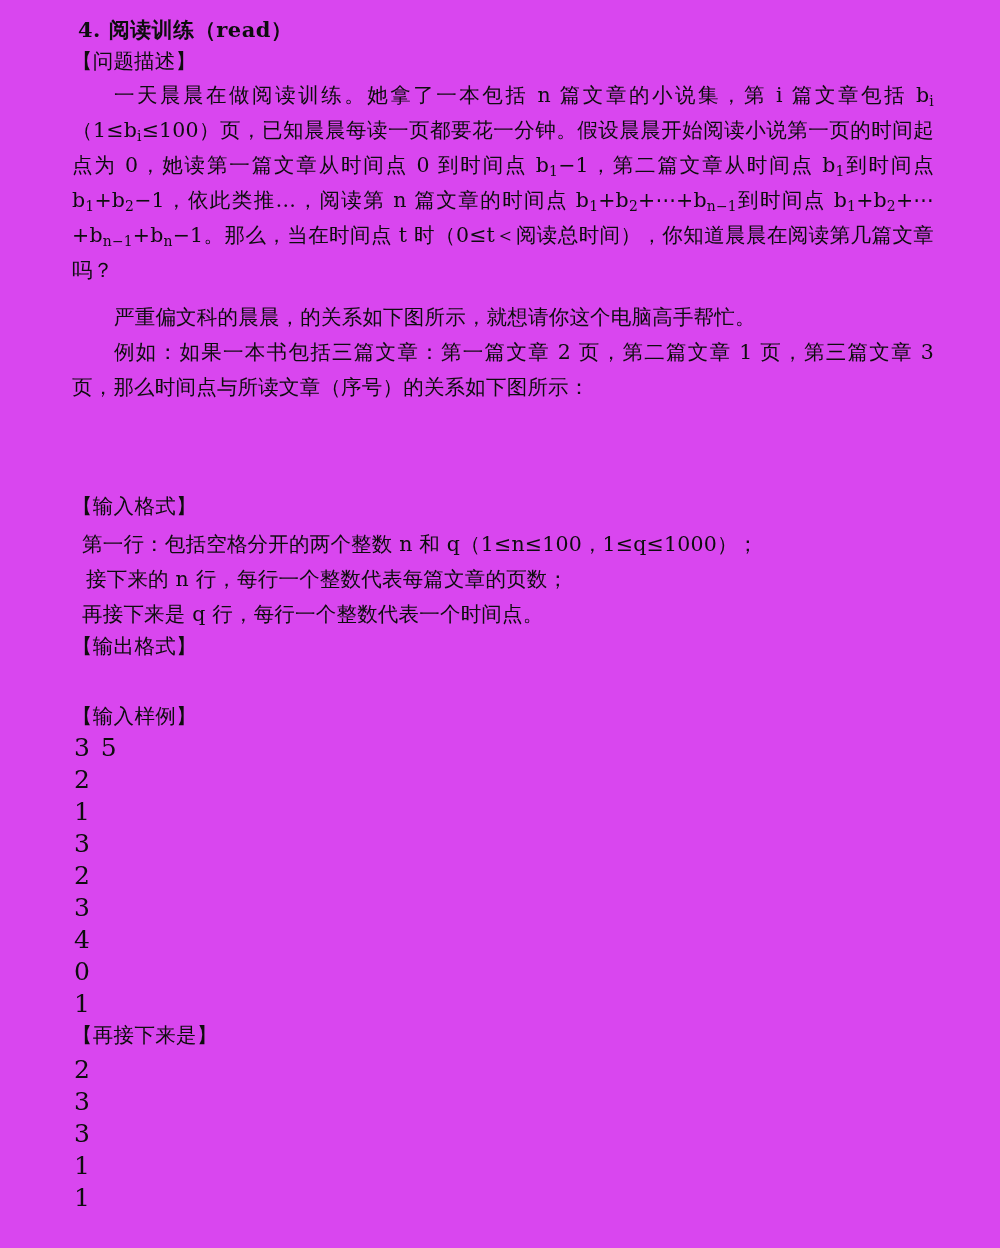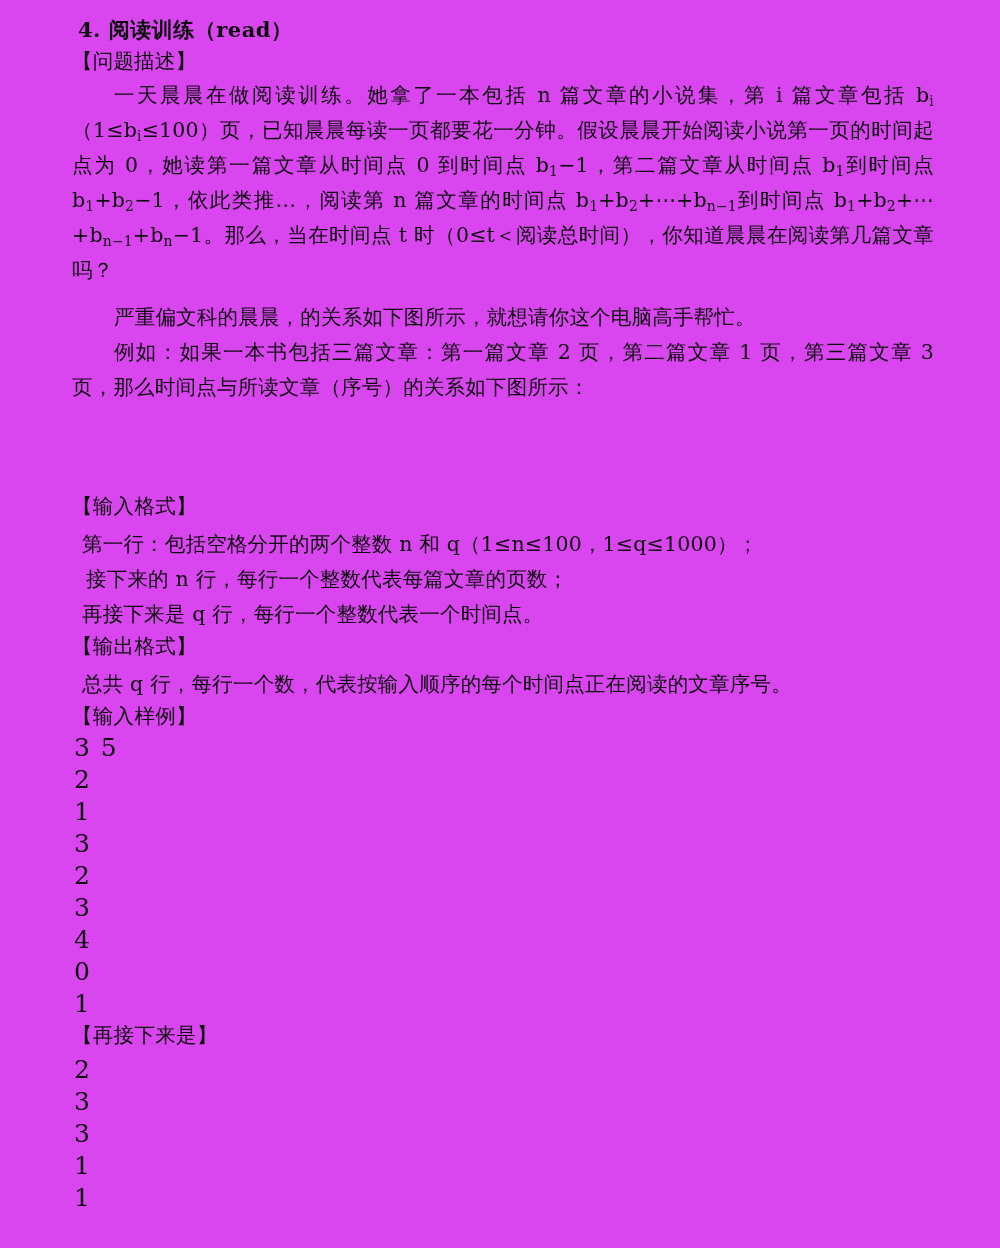--- a/index.html
+++ b/index.html
@@ -111,21 +111,20 @@
 
   <div class="para indent" style="top:335px;">例如：如果一本书包括三篇文章：第一篇文章 2 页，第二篇文章 1 页，第三篇文章 3 页，那么时间点与所读文章（序号）的关系如下图所示：</div>
 
 
   <div class="bracket-head" style="top:492px;">【输入格式】</div>
   <div class="para" style="top:527px;left:82px;width:852px;">第一行：包括空格分开的两个整数 n 和 q（1≤n≤100，1≤q≤1000）；</div>
   <div class="para" style="top:562px;left:86px;width:852px;">接下来的 n 行，每行一个整数代表每篇文章的页数；</div>
   <div class="para" style="top:597px;left:82px;width:852px;">再接下来是 q 行，每行一个整数代表一个时间点。</div>
 
   <div class="bracket-head" style="top:632px;">【输出格式】</div>
-  <div class="para" style="top:667px;left:82px;width:852px;">总共 q 行，每行一个数，代表按输入顺序的每个时间点正在阅读的文章序号。</div>
 
   <div class="bracket-head" style="top:702px;">【输入样例】</div>
   <div class="io-line" style="top:733px;">3 5</div>
   <div class="io-line" style="top:765px;">2</div>
   <div class="io-line" style="top:797px;">1</div>
   <div class="io-line" style="top:829px;">3</div>
   <div class="io-line" style="top:861px;">2</div>
   <div class="io-line" style="top:893px;">3</div>
   <div class="io-line" style="top:925px;">4</div>
   <div class="io-line" style="top:957px;">0</div>

